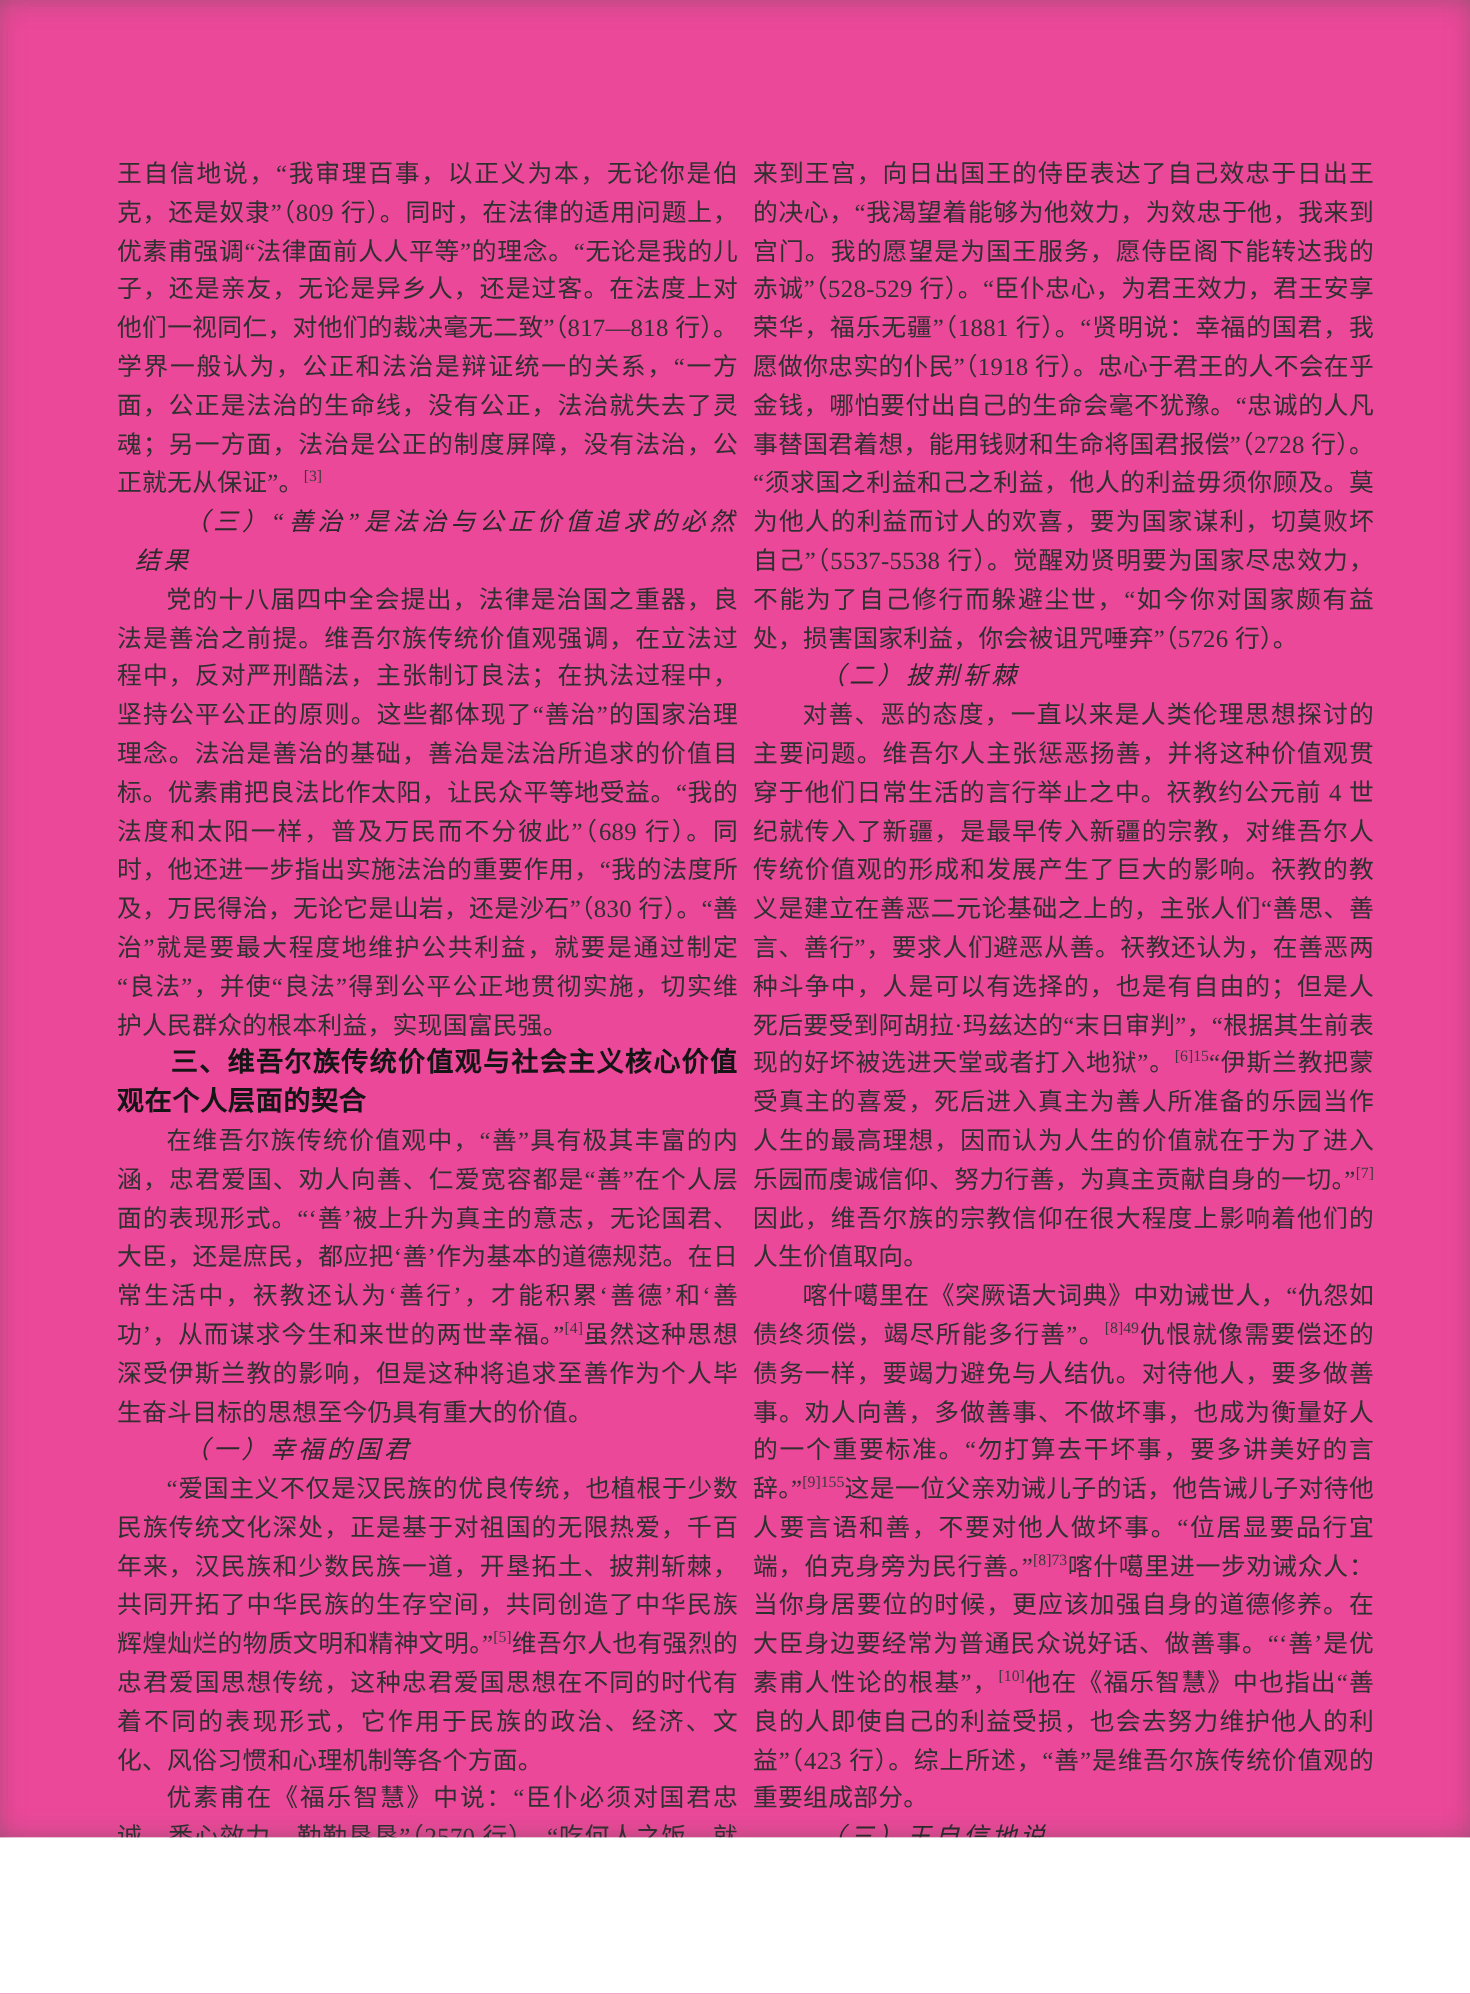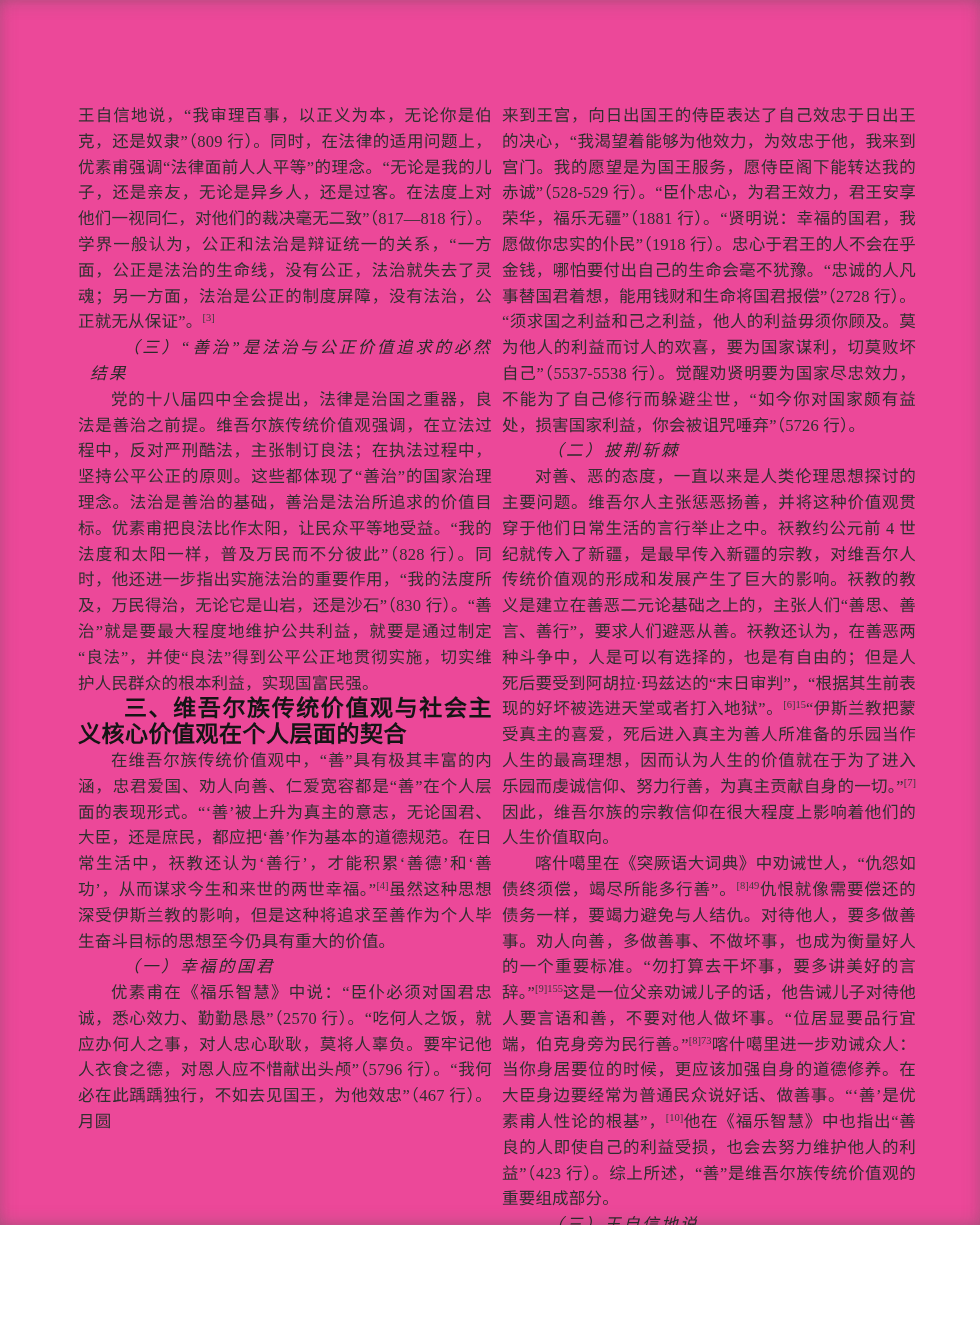--- a/index.html
+++ b/index.html
@@ -48,21 +48,21 @@
   .column p.subheading {
     font-style: italic;
     letter-spacing: 2.5px;
     text-indent: 2em;
     color: #2a2a2a;
     margin-left: 12px;
   }
   .column p.heading {
     font-family: "Liberation Sans", "DejaVu Sans", sans-serif;
     font-weight: bold;
-    font-size: 23px;
+    font-size: 18px;
     letter-spacing: 0.5px;
     color: #151515;
     text-indent: 2em;
   }
   sup {
     font-size: 10.5px;
     line-height: 0;
     vertical-align: super;
     letter-spacing: 0;
     color: #3a3a3a;
@@ -79,24 +79,25 @@
   }
 </style>
 </head>
 <body>
 
 <div class="page">
   <div class="columns">
     <div class="column">
         <p class="body"><span>王自信地说，“我审理百事，以正义为本，无论你是伯克，还是奴隶”（809 行）。同时，在法律的适用问题上，优素甫强调“法律面前人人平等”的理念。“无论是我的儿子，还是亲友，无论是异乡人，还是过客。在法度上对他们一视同仁，对他们的裁决毫无二致”（817—818 行）。学界一般认为，公正和法治是辩证统一的关系，“一方面，公正是法治的生命线，没有公正，法治就失去了灵魂；另一方面，法治是公正的制度屏障，没有法治，公正就无从保证”。</span><sup>[3]</sup></p>
         <p class="subheading indent"><span>（三）“善治”是法治与公正价值追求的必然结果</span></p>
-        <p class="body indent"><span>党的十八届四中全会提出，法律是治国之重器，良法是善治之前提。维吾尔族传统价值观强调，在立法过程中，反对严刑酷法，主张制订良法；在执法过程中，坚持公平公正的原则。这些都体现了“善治”的国家治理理念。法治是善治的基础，善治是法治所追求的价值目标。优素甫把良法比作太阳，让民众平等地受益。“我的法度和太阳一样，普及万民而不分彼此”（828 行）。同时，他还进一步指出实施法治的重要作用，“我的法度所及，万民得治，无论它是山岩，还是沙石”（830 行）。“善治”就是要最大程度地维护公共利益，就要是通过制定“良法”，并使“良法”得到公平公正地贯彻实施，切实维护人民群众的根本利益，实现国富民强。</span></p>
+        <p class="body indent"><span>党的十八届四中全会提出，法律是治国之重器，良法是善治之前提。维吾尔族传统价值观强调，在立法过程中，反对严刑酷法，主张制订良法；在执法过程中，坚持公平公正的原则。这些都体现了“善治”的国家治理理念。法治是善治的基础，善治是法治所追求的价值目标。优素甫把良法比作太阳，让民众平等地受益。“我的法度和太阳一样，普及万民而不分彼此”（689 行）。同时，他还进一步指出实施法治的重要作用，“我的法度所及，万民得治，无论它是山岩，还是沙石”（830 行）。“善治”就是要最大程度地维护公共利益，就要是通过制定“良法”，并使“良法”得到公平公正地贯彻实施，切实维护人民群众的根本利益，实现国富民强。</span></p>
         <p class="heading indent"><span>三、维吾尔族传统价值观与社会主义核心价值观在个人层面的契合</span></p>
         <p class="body indent"><span>在维吾尔族传统价值观中，“善”具有极其丰富的内涵，忠君爱国、劝人向善、仁爱宽容都是“善”在个人层面的表现形式。“‘善’被上升为真主的意志，无论国君、大臣，还是庶民，都应把‘善’作为基本的道德规范。在日常生活中，祆教还认为‘善行’，才能积累‘善德’和‘善功’，从而谋求今生和来世的两世幸福。”</span><sup>[4]</sup><span>虽然这种思想深受伊斯兰教的影响，但是这种将追求至善作为个人毕生奋斗目标的思想至今仍具有重大的价值。</span></p>
         <p class="subheading indent"><span>（一）幸福的国君</span></p>
+        <p class="body indent"><span>“爱国主义不仅是汉民族的优良传统，也植根于少数民族传统文化深处，正是基于对祖国的无限热爱，千百年来，汉民族和少数民族一道，开垦拓土、披荆斩棘，共同开拓了中华民族的生存空间，共同创造了中华民族辉煌灿烂的物质文明和精神文明。”</span><sup>[5]</sup><span>维吾尔人也有强烈的忠君爱国思想传统，这种忠君爱国思想在不同的时代有着不同的表现形式，它作用于民族的政治、经济、文化、风俗习惯和心理机制等各个方面。</span></p>
         <p class="body indent"><span>优素甫在《福乐智慧》中说：“臣仆必须对国君忠诚，悉心效力、勤勤恳恳”（2570 行）。“吃何人之饭，就应办何人之事，对人忠心耿耿，莫将人辜负。要牢记他人衣食之德，对恩人应不惜献出头颅”（5796 行）。“我何必在此踽踽独行，不如去见国王，为他效忠”（467 行）。月圆</span></p>
       </div>
     <div class="column">
         <p class="body"><span>来到王宫，向日出国王的侍臣表达了自己效忠于日出王的决心，“我渴望着能够为他效力，为效忠于他，我来到宫门。我的愿望是为国王服务，愿侍臣阁下能转达我的赤诚”（528-529 行）。“臣仆忠心，为君王效力，君王安享荣华，福乐无疆”（1881 行）。“贤明说：幸福的国君，我愿做你忠实的仆民”（1918 行）。忠心于君王的人不会在乎金钱，哪怕要付出自己的生命会毫不犹豫。“忠诚的人凡事替国君着想，能用钱财和生命将国君报偿”（2728 行）。“须求国之利益和己之利益，他人的利益毋须你顾及。莫为他人的利益而讨人的欢喜，要为国家谋利，切莫败坏自己”（5537-5538 行）。觉醒劝贤明要为国家尽忠效力，不能为了自己修行而躲避尘世，“如今你对国家颇有益处，损害国家利益，你会被诅咒唾弃”（5726 行）。</span></p>
         <p class="subheading indent"><span>（二）披荆斩棘</span></p>
         <p class="body indent"><span>对善、恶的态度，一直以来是人类伦理思想探讨的主要问题。维吾尔人主张惩恶扬善，并将这种价值观贯穿于他们日常生活的言行举止之中。祆教约公元前 4 世纪就传入了新疆，是最早传入新疆的宗教，对维吾尔人传统价值观的形成和发展产生了巨大的影响。祆教的教义是建立在善恶二元论基础之上的，主张人们“善思、善言、善行”，要求人们避恶从善。祆教还认为，在善恶两种斗争中，人是可以有选择的，也是有自由的；但是人死后要受到阿胡拉·玛兹达的“末日审判”，“根据其生前表现的好坏被选进天堂或者打入地狱”。</span><sup>[6]15</sup><span>“伊斯兰教把蒙受真主的喜爱，死后进入真主为善人所准备的乐园当作人生的最高理想，因而认为人生的价值就在于为了进入乐园而虔诚信仰、努力行善，为真主贡献自身的一切。”</span><sup>[7]</sup><span>因此，维吾尔族的宗教信仰在很大程度上影响着他们的人生价值取向。</span></p>
         <p class="body indent"><span>喀什噶里在《突厥语大词典》中劝诫世人，“仇怨如债终须偿，竭尽所能多行善”。</span><sup>[8]49</sup><span>仇恨就像需要偿还的债务一样，要竭力避免与人结仇。对待他人，要多做善事。劝人向善，多做善事、不做坏事，也成为衡量好人的一个重要标准。“勿打算去干坏事，要多讲美好的言辞。”</span><sup>[9]155</sup><span>这是一位父亲劝诫儿子的话，他告诫儿子对待他人要言语和善，不要对他人做坏事。“位居显要品行宜端，伯克身旁为民行善。”</span><sup>[8]73</sup><span>喀什噶里进一步劝诫众人：当你身居要位的时候，更应该加强自身的道德修养。在大臣身边要经常为普通民众说好话、做善事。“‘善’是优素甫人性论的根基”，</span><sup>[10]</sup><span>他在《福乐智慧》中也指出“善良的人即使自己的利益受损，也会去努力维护他人的利益”（423 行）。综上所述，“善”是维吾尔族传统价值观的重要组成部分。</span></p>
         <p class="subheading indent"><span>（三）王自信地说</span></p>
         <p class="body indent"><span>对待他人，臣仆必须对国君忠诚。以仁爱之心对待每一个人，无论他是身边的熟人还是来自异乡的陌生人。</span></p>
       </div>

